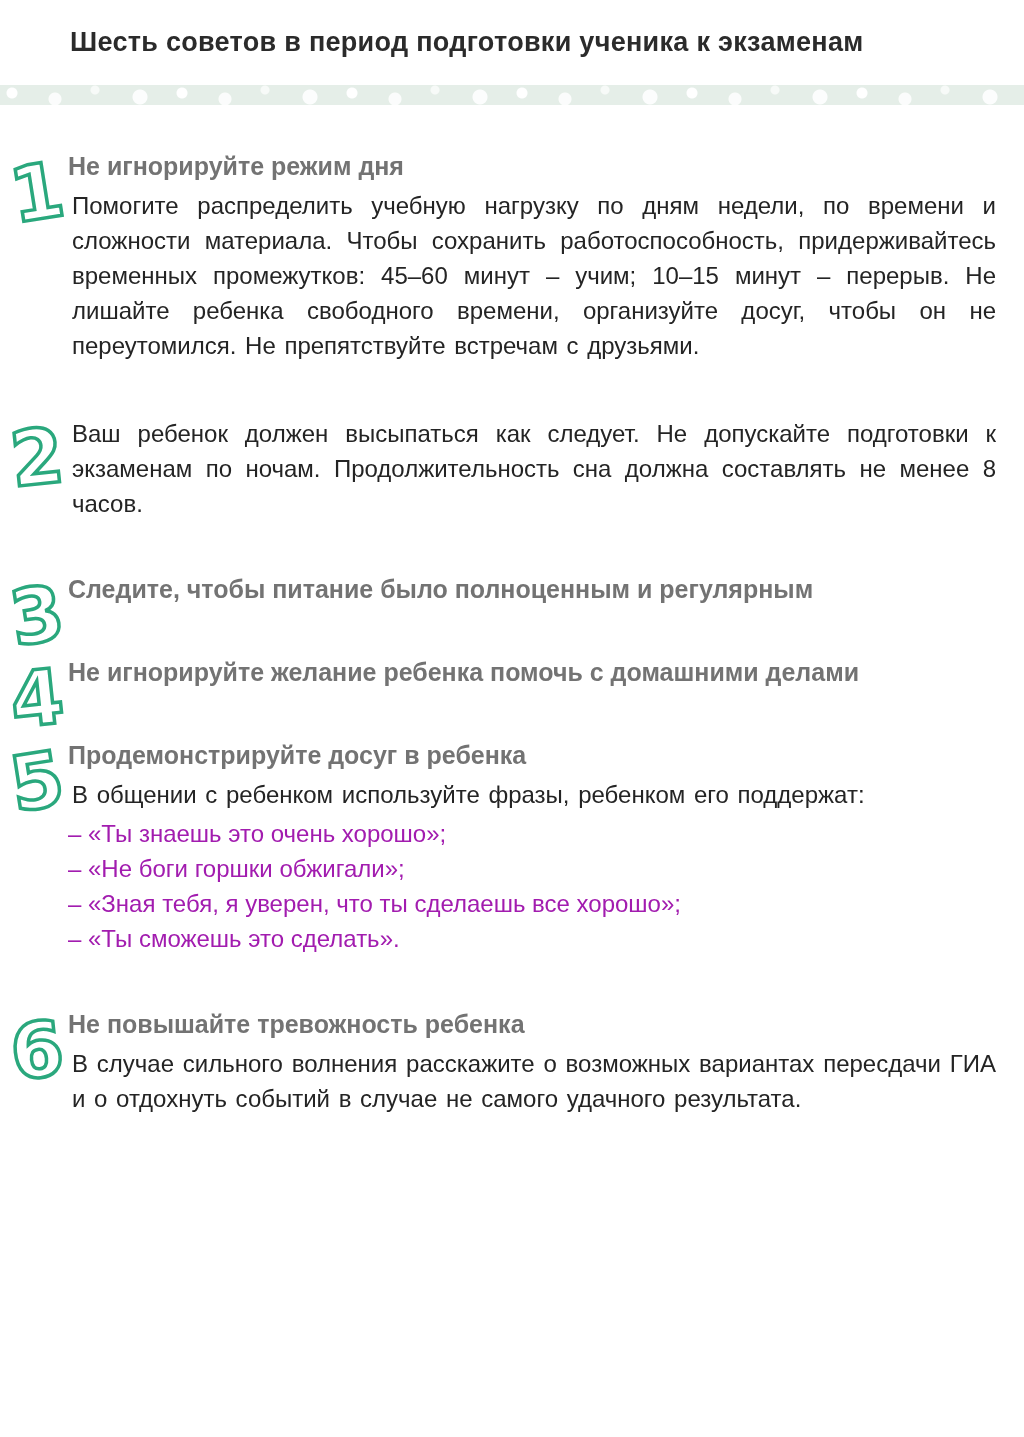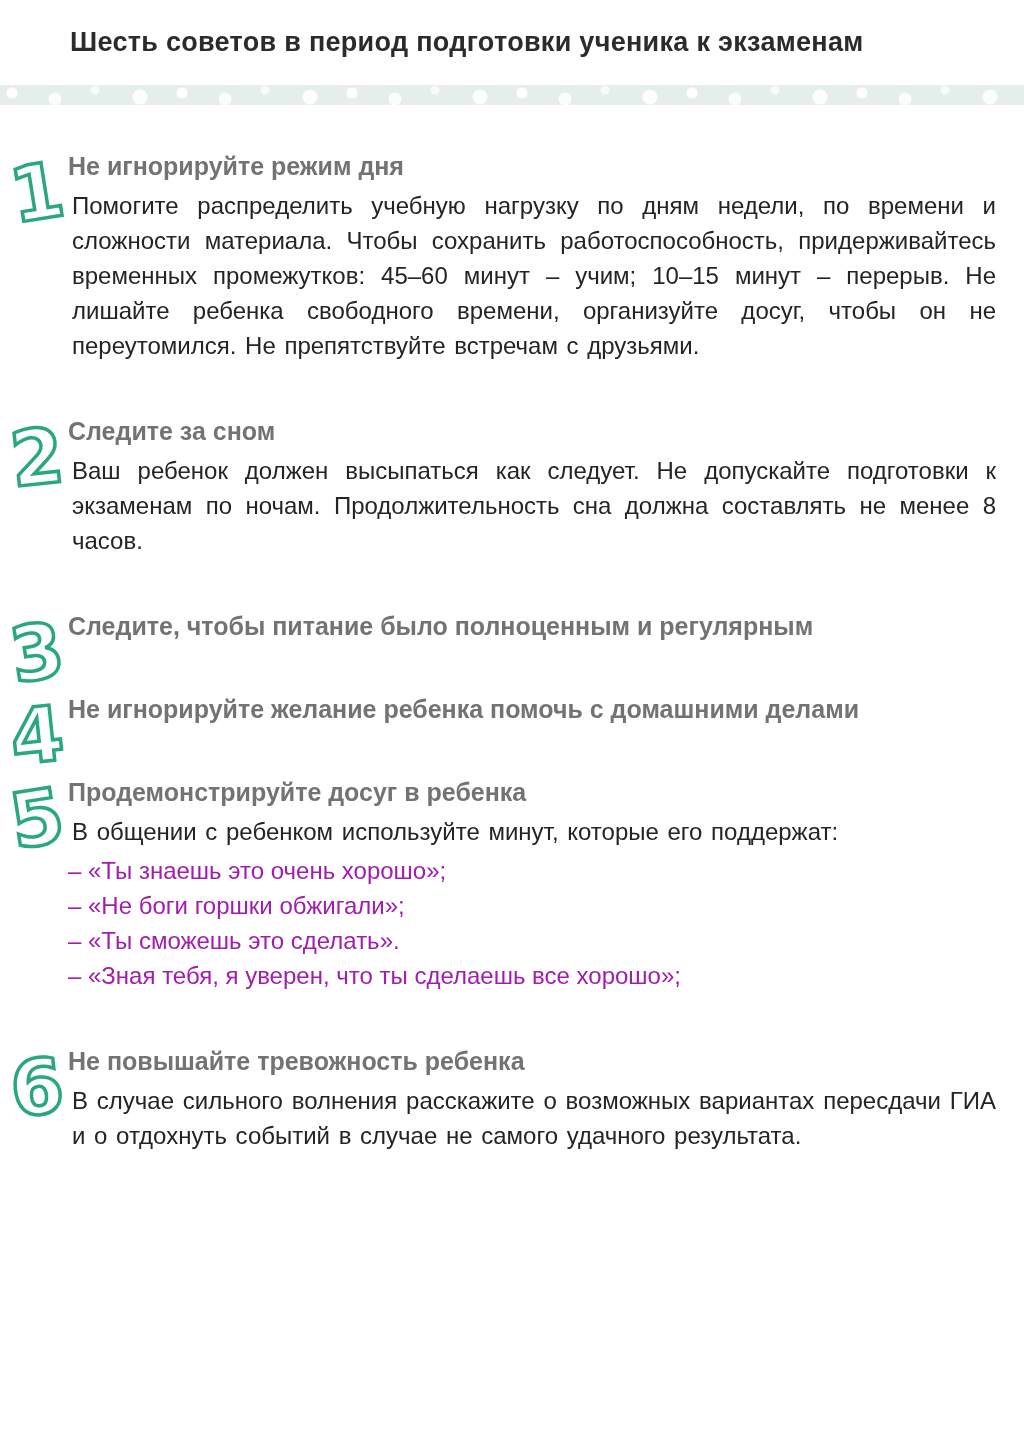--- a/index.html
+++ b/index.html
@@ -109,21 +109,20 @@
       <h2 class="heading">Не игнорируйте режим дня</h2>
       <p class="bodytext">Помогите распределить учебную нагрузку по дням недели, по времени и сложности материала. Чтобы сохранить работоспособность, придерживайтесь временных промежутков: 45–60 минут – учим; 10–15 минут – перерыв. Не лишайте ребенка свободного времени, организуйте досуг, чтобы он не переутомился. Не препятствуйте встречам с друзьями.</p>
     </div>
 
     <div class="section">
       <div class="num-wrap">
         <svg class="num-svg" width="58" height="90" viewBox="0 0 58 90">
           <text x="29" y="72" text-anchor="middle" font-size="76" fill="none" stroke="#2aa87d" stroke-width="3.5">2</text>
         </svg>
       </div>
-      <h2 class="heading">Следите за сном</h2>
       <p class="bodytext">Ваш ребенок должен высыпаться как следует. Не допускайте подготовки к экзаменам по ночам. Продолжительность сна должна составлять не менее 8 часов.</p>
     </div>
 
     <div class="section">
       <div class="num-wrap">
         <svg class="num-svg" width="58" height="90" viewBox="0 0 58 90">
           <text x="29" y="72" text-anchor="middle" font-size="76" fill="none" stroke="#2aa87d" stroke-width="3.5">3</text>
         </svg>
       </div>
       <h2 class="heading">Следите, чтобы питание было полноценным и регулярным</h2>
@@ -138,26 +137,26 @@
       <h2 class="heading">Не игнорируйте желание ребенка помочь с домашними делами</h2>
     </div>
 
     <div class="section">
       <div class="num-wrap">
         <svg class="num-svg" width="58" height="90" viewBox="0 0 58 90">
           <text x="29" y="72" text-anchor="middle" font-size="76" fill="none" stroke="#2aa87d" stroke-width="3.5">5</text>
         </svg>
       </div>
       <h2 class="heading">Продемонстрируйте досуг в ребенка</h2>
-      <p class="bodytext">В общении с ребенком используйте минут, которые его поддержат:</p>
+      <p class="bodytext">В общении с ребенком используйте фразы, ребенком его поддержат:</p>
       <ul class="phrase-list">
         <li>– «Ты знаешь это очень хорошо»;</li>
         <li>– «Не боги горшки обжигали»;</li>
+        <li>– «Зная тебя, я уверен, что ты сделаешь все хорошо»;</li>
         <li>– «Ты сможешь это сделать».</li>
-        <li>– «Зная тебя, я уверен, что ты сделаешь все хорошо»;</li>
       </ul>
     </div>
 
     <div class="section">
       <div class="num-wrap">
         <svg class="num-svg" width="58" height="90" viewBox="0 0 58 90">
           <text x="29" y="72" text-anchor="middle" font-size="76" fill="none" stroke="#2aa87d" stroke-width="3.5">6</text>
         </svg>
       </div>
       <h2 class="heading">Не повышайте тревожность ребенка</h2>

